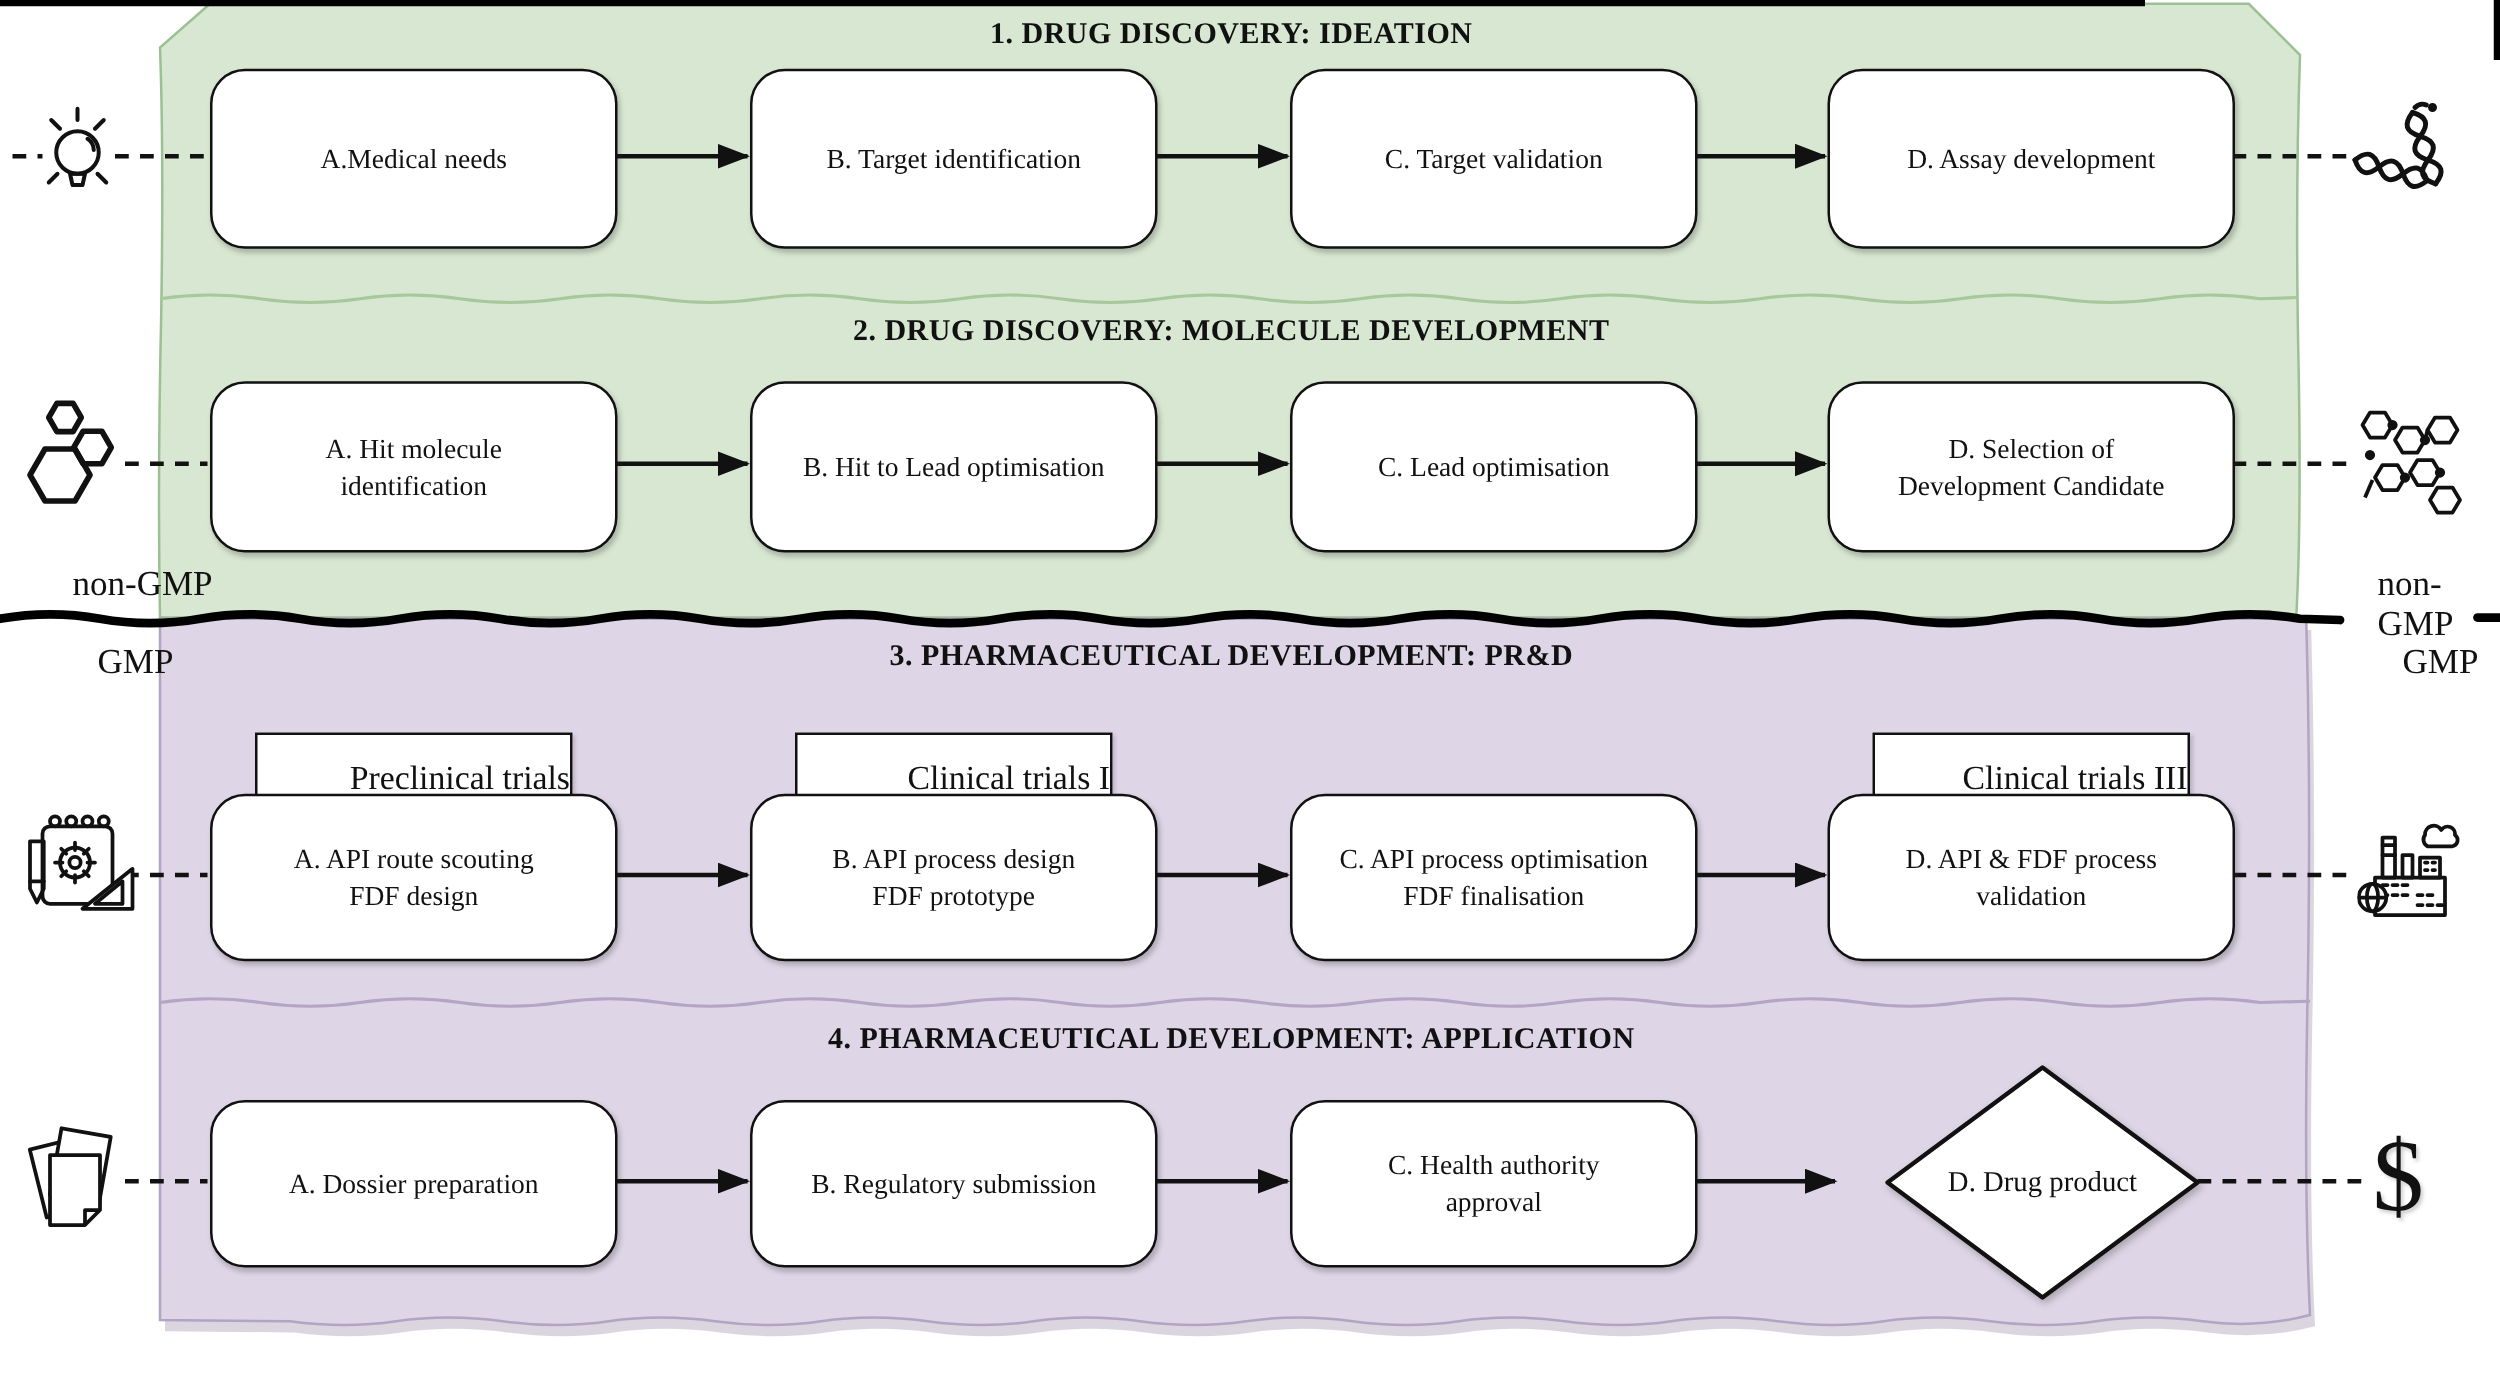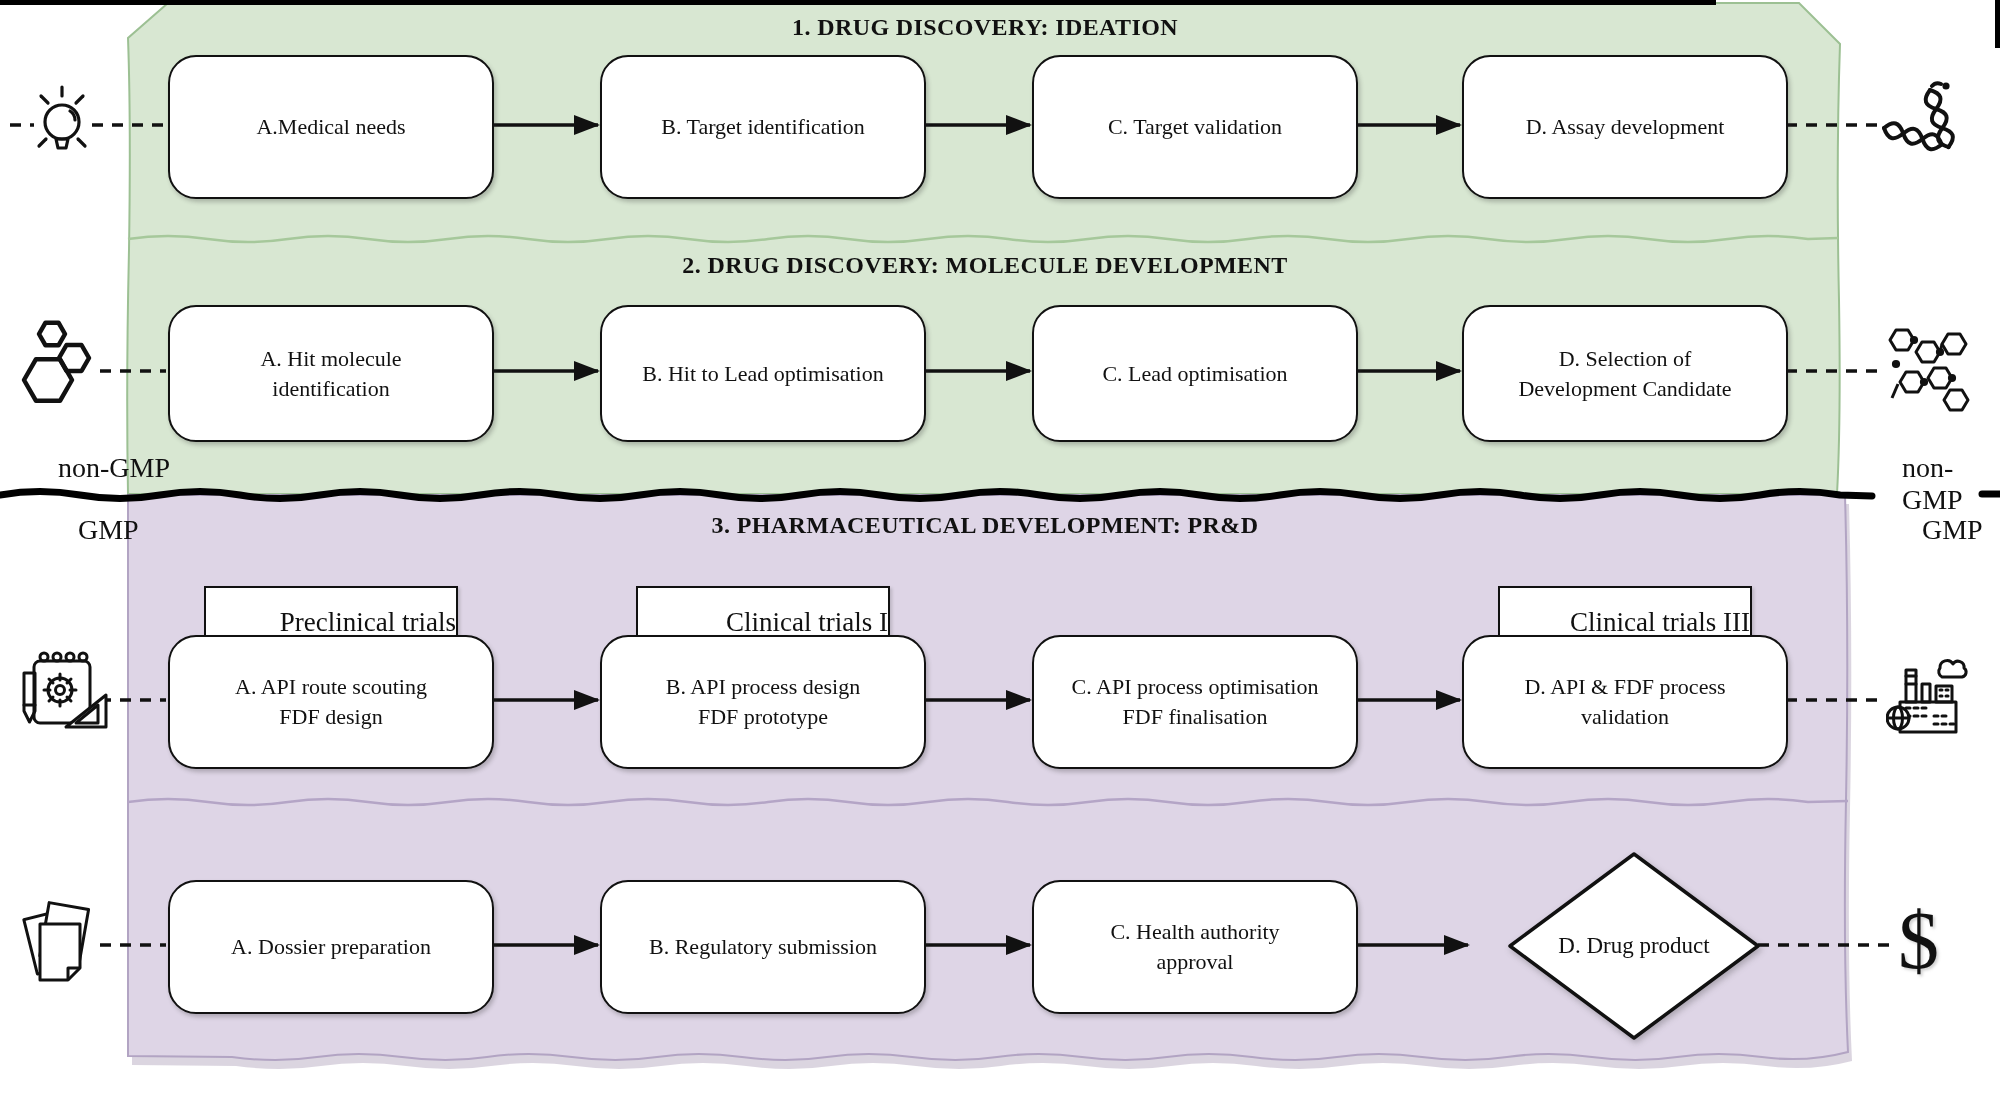--- a/index.html
+++ b/index.html
@@ -81,20 +81,21 @@
       <line x1="1356" y1="700" x2="1460" y2="700" marker-end="url(#ah)"></line>
       <line x1="492" y1="945" x2="598" y2="945" marker-end="url(#ah)"></line>
       <line x1="924" y1="945" x2="1030" y2="945" marker-end="url(#ah)"></line>
       <line x1="1356" y1="945" x2="1468" y2="945" marker-end="url(#ah)"></line>
     </g>
   </svg>
 
   <div class="sec-title" style="top:14px">1. DRUG DISCOVERY: IDEATION</div>
   <div class="sec-title" style="top:252px">2. DRUG DISCOVERY: MOLECULE DEVELOPMENT</div>
   <div class="sec-title" style="top:512px">3. PHARMACEUTICAL DEVELOPMENT: PR&amp;D</div>
+  <div class="sec-title" style="top:818px">4. PHARMACEUTICAL DEVELOPMENT: APPLICATION</div>
 
   <div class="pbox r1 c1"><span>A.Medical needs</span></div>
   <div class="pbox r1 c2"><span>B. Target identification</span></div>
   <div class="pbox r1 c3"><span>C. Target validation</span></div>
   <div class="pbox r1 c4"><span>D. Assay development</span></div>
 
   <div class="pbox r2 c1"><span>A. Hit molecule
 identification</span></div>
   <div class="pbox r2 c2"><span>B. Hit to Lead optimisation</span></div>
   <div class="pbox r2 c3"><span>C. Lead optimisation</span></div>

